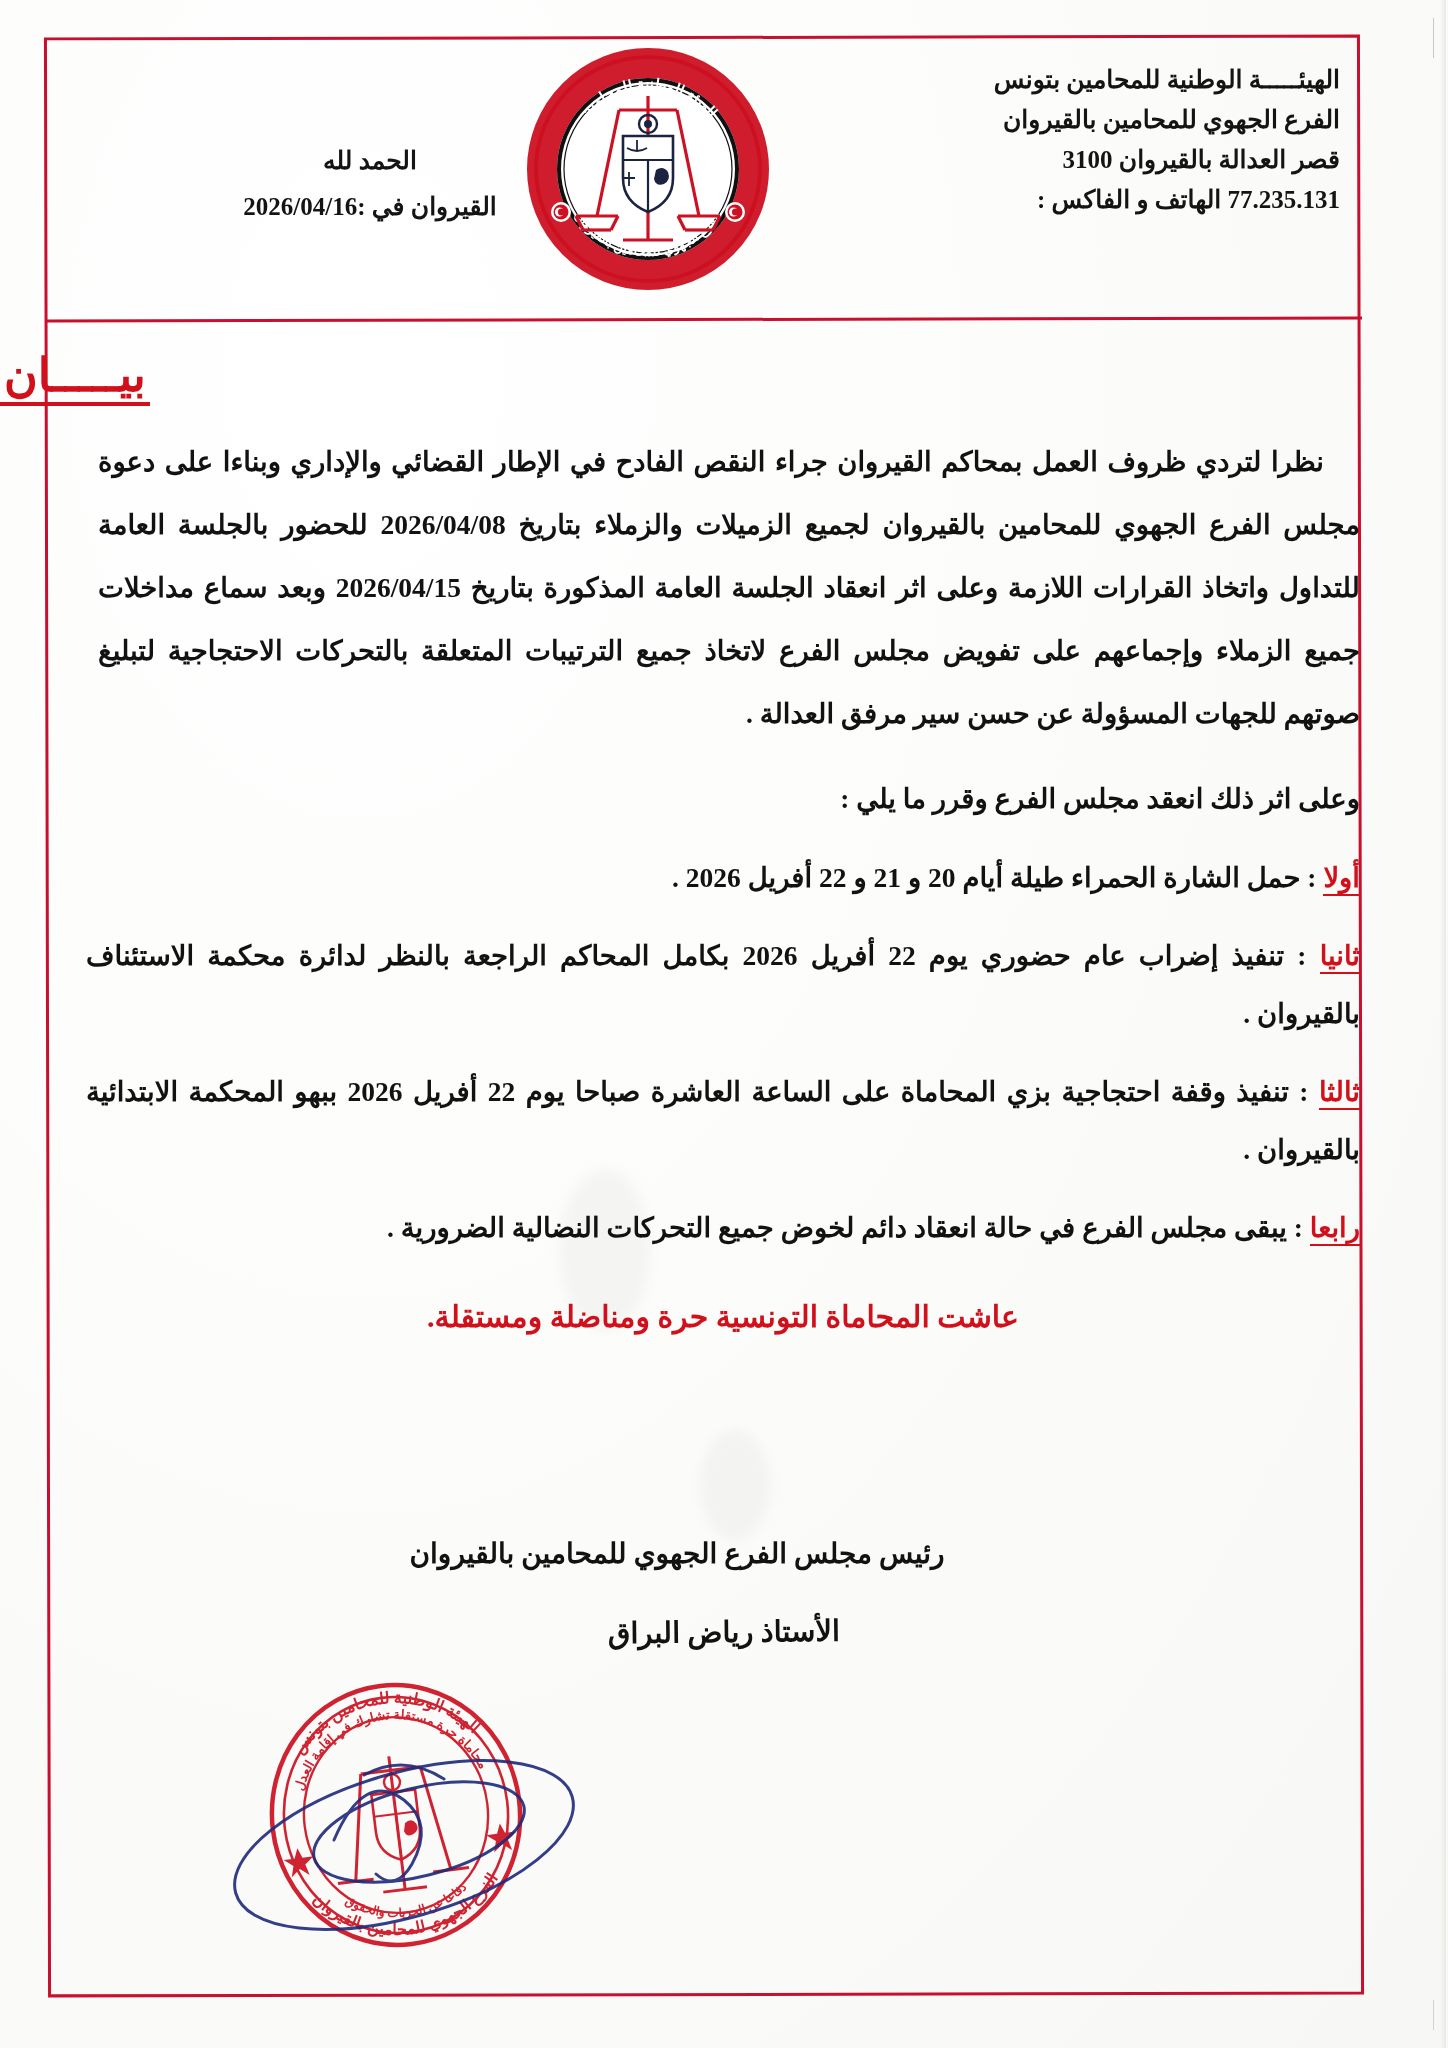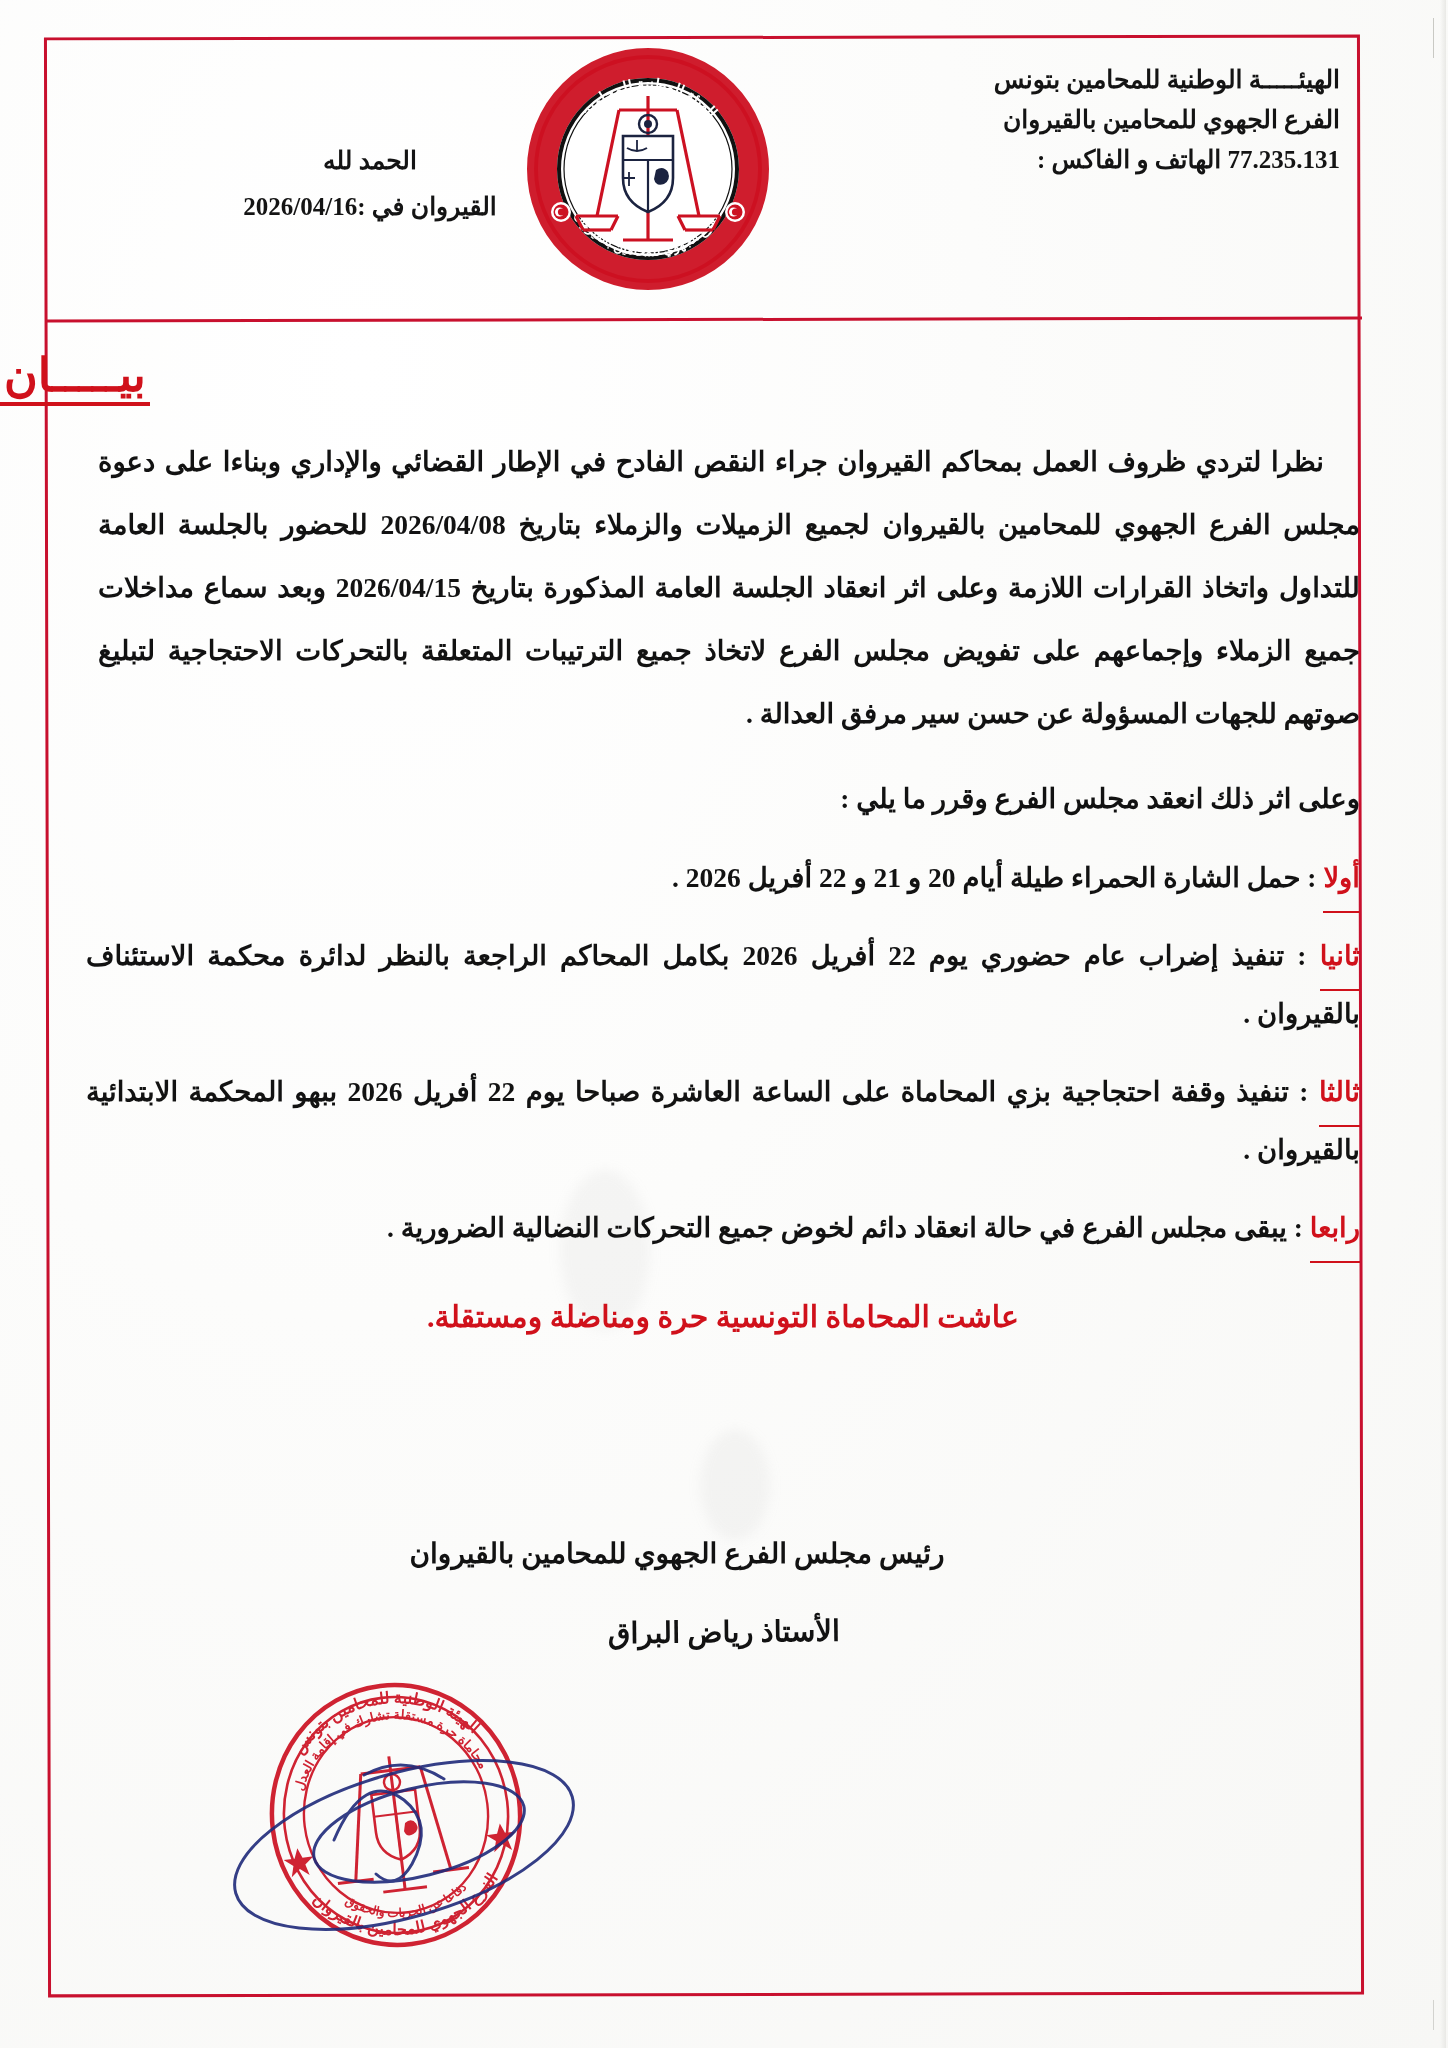--- a/index.html
+++ b/index.html
@@ -91,21 +91,21 @@
     font-weight:bold;font-size:27.5px;line-height:56px;color:#121212;
     text-align:right;margin:26px 0 22px 0;
   }
   .item{
     font-family:"Liberation Serif","DejaVu Serif",serif;
     font-weight:bold;font-size:27.5px;line-height:58px;color:#121212;
     text-align:justify;margin:0 0 20px 0;
   }
   .item .lbl{
     color:#d0111b;border-bottom:2px solid #d0111b;
-    padding-bottom:18px;font-weight:bold;
+    padding-bottom:1px;font-weight:bold;
   }
   .slogan{
     font-family:"Liberation Serif","DejaVu Serif",serif;
     font-weight:bold;font-size:30px;color:#d0111b;
     text-align:center;margin:40px 0 0 0;line-height:1.3;
   }
 
   
   .sig-title{
     position:absolute;left:0;top:1537px;width:1354px;text-align:center;
@@ -142,20 +142,21 @@
 <div class="smudge" style="left:700px;top:1430px;width:70px;height:110px;"></div>
 
 <div class="frame"></div>
 <div class="frame-inner-line"></div>
 
 <div class="header">
 
   <div class="hdr-right">
     <div class="ln">الهيئـــــة الوطنية للمحامين بتونس</div>
     <div class="ln">الفرع الجهوي للمحامين بالقيروان</div>
+    <div class="ln">قصر العدالة بالقيروان 3100</div>
     <div class="ln"><span>77.235.131</span> <span>الهاتف و الفاكس :</span></div>
   </div>
 
   <div class="hdr-left">
     <div class="ln">الحمد لله</div>
     <div class="ln">القيروان في :2026/04/16</div>
   </div>
 </div>
 
 <div class="emblem">

